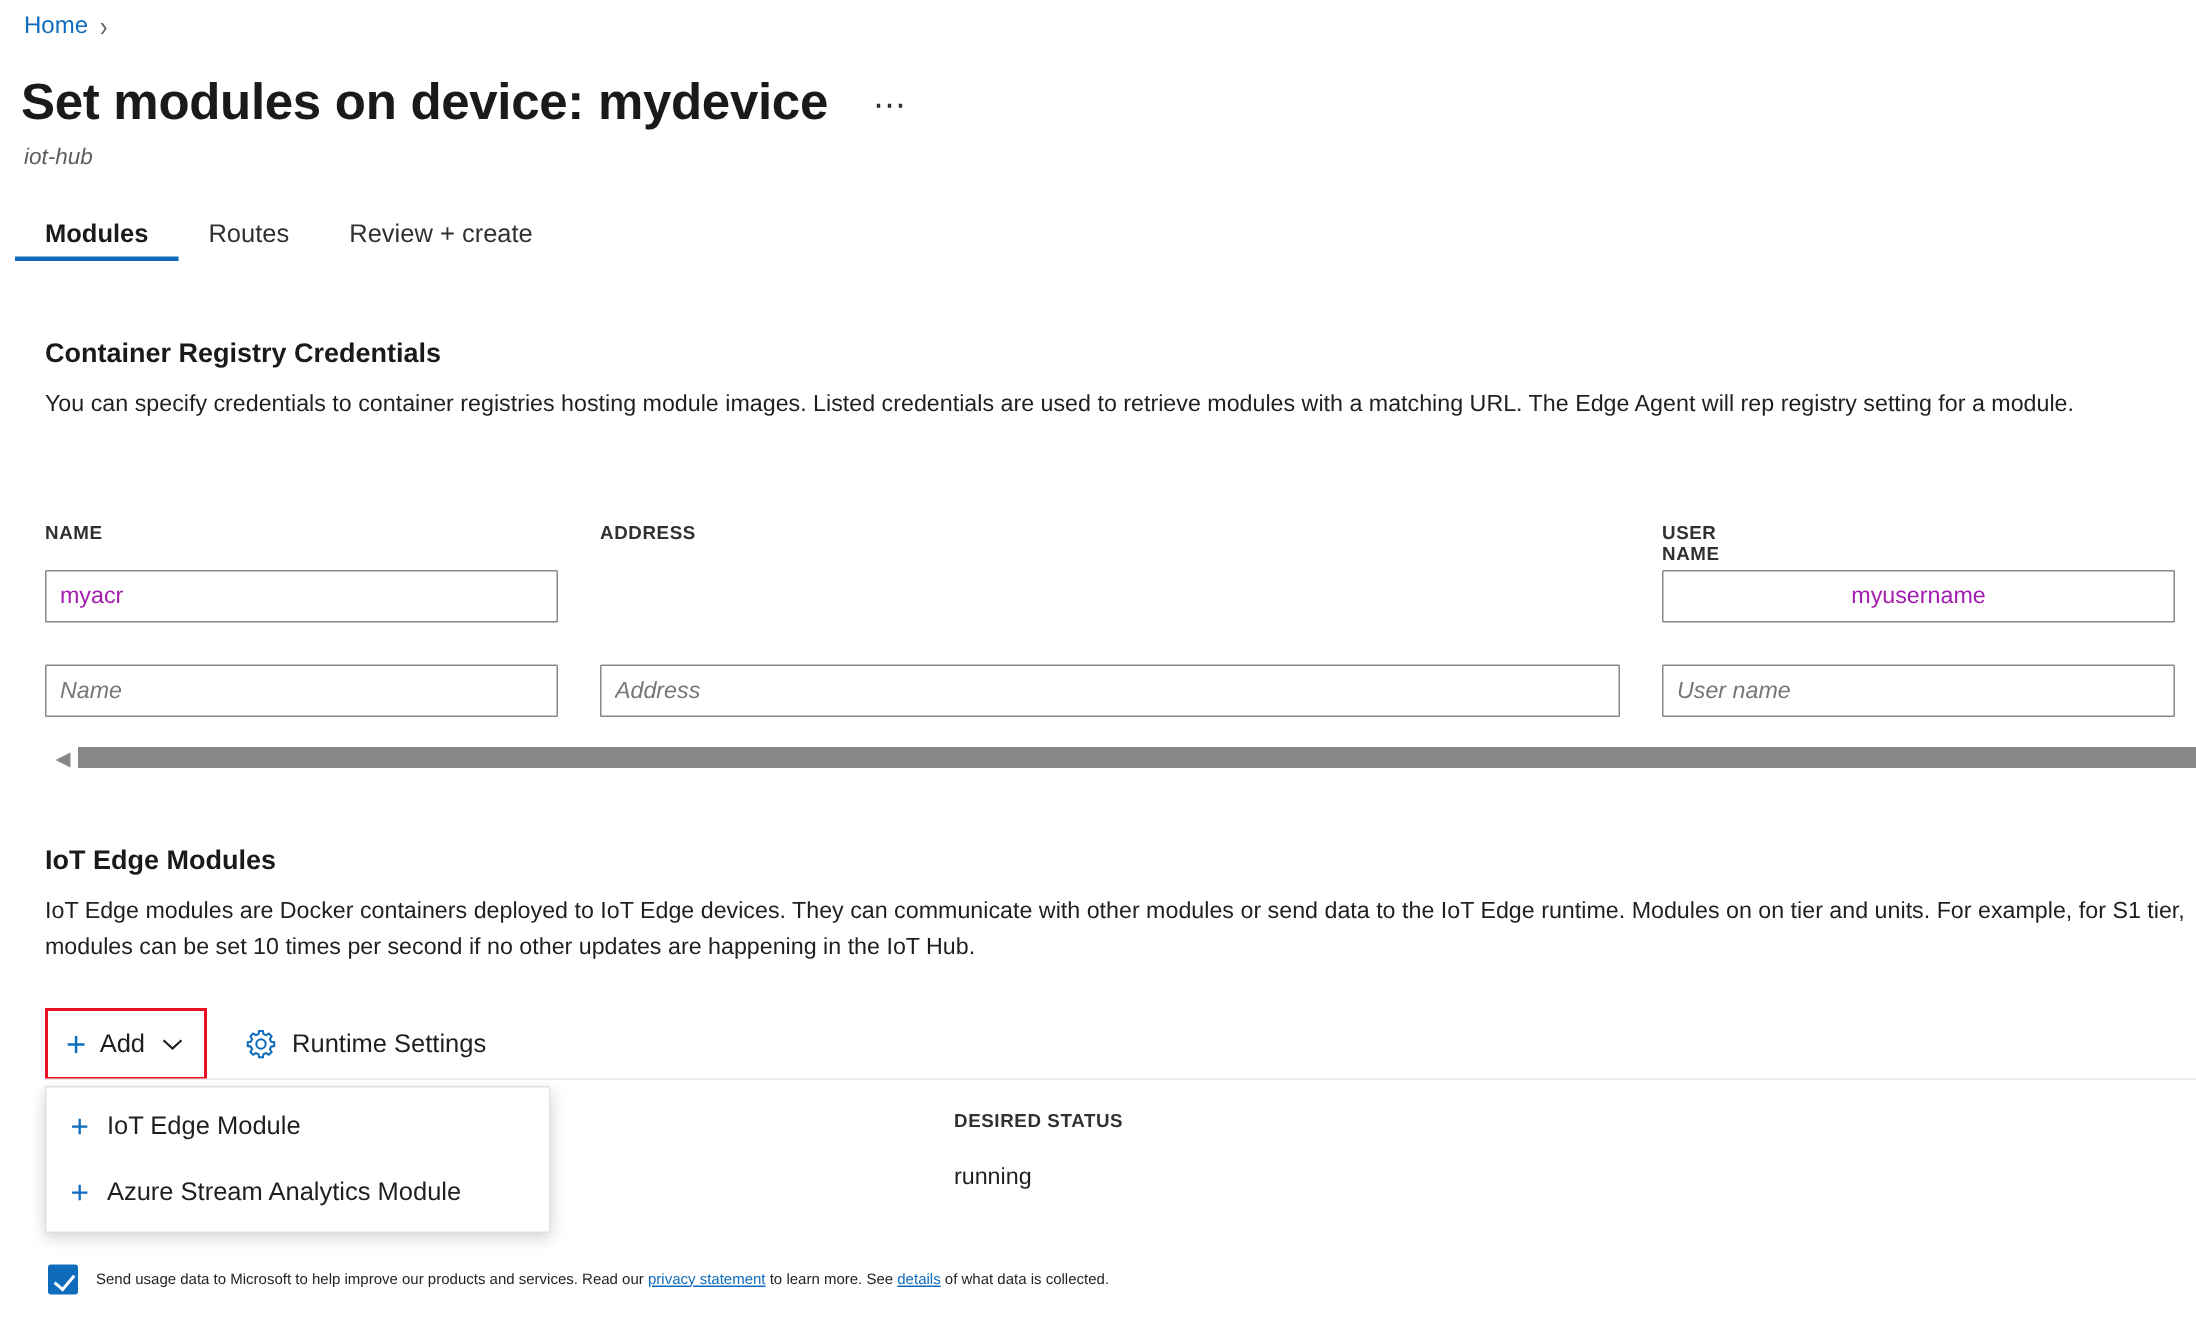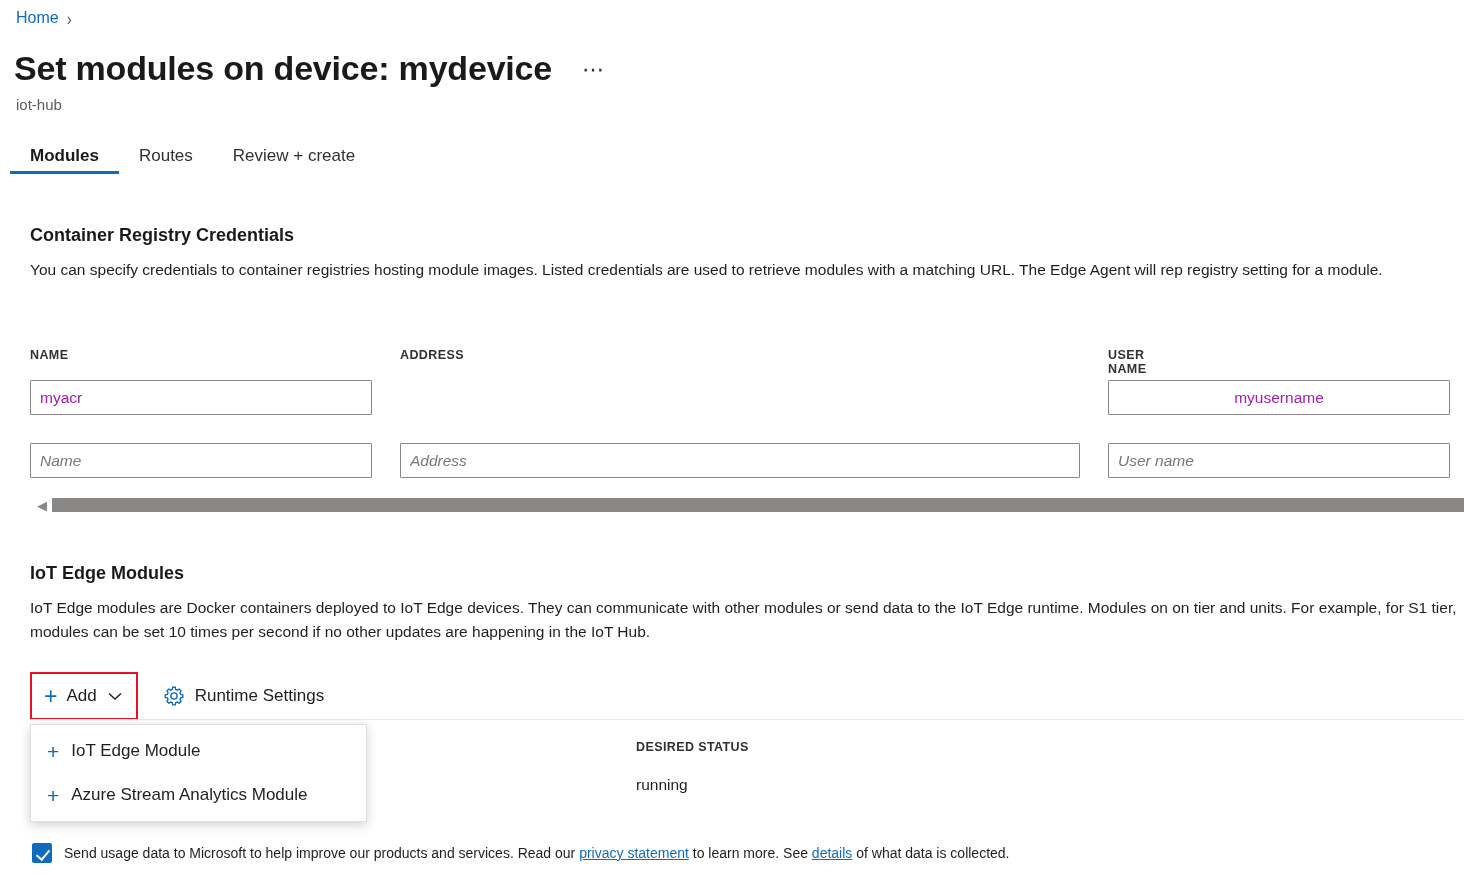--- a/index.html
+++ b/index.html
@@ -33,21 +33,21 @@
   .page-title {
     font-size: 34px; font-weight: bold; letter-spacing: -0.2px;
     line-height: 40px; color: #1b1a19;
   }
   .ellipsis-btn {
     font-size: 22px; color: #323130; line-height: 20px;
     padding: 0 4px 8px 4px; cursor: pointer; letter-spacing: 1px;
   }
   .subtitle {
     position: absolute; left: 16px; top: 96px;
-    font-size: 15px; color: #605e5c;
+    font-size: 15px; color: #605e5c; font-style: italic;
   }
 
   
   .tabs {
     position: absolute; left: 10px; top: 142px;
     display: flex; align-items: flex-start; gap: 0;
   }
   .tab {
     position: relative;
     font-size: 17px; color: #323130;
@@ -161,21 +161,21 @@
   }
   .tbl-cell {
     position: absolute; left: 636px; top: 776px;
     font-size: 15.5px; color: #201f1e;
   }
 
   
   .footer {
     position: absolute; left: 32px; top: 843px;
     display: flex; align-items: center; gap: 12px;
-    font-size: 14px; color: #201f1e;
+    font-size: 10px; color: #201f1e;
   }
   .cbx {
     width: 20px; height: 20px; flex: 0 0 20px;
     background: #0f6cbd; border: 1px solid #0f6cbd; border-radius: 2px;
     position: relative; cursor: pointer;
   }
   .cbx::after {
     content: ""; position: absolute;
     left: 6px; top: 3px; width: 6px; height: 11px;
     border-right: 2px solid #ffffff; border-bottom: 2px solid #ffffff;

